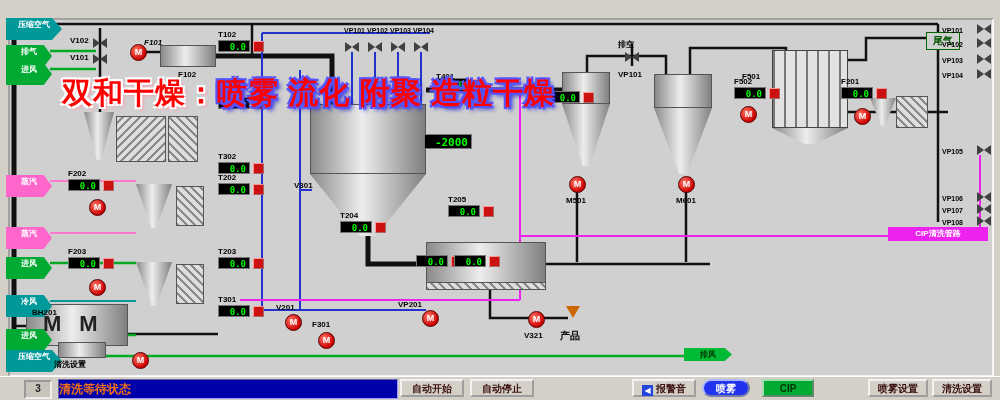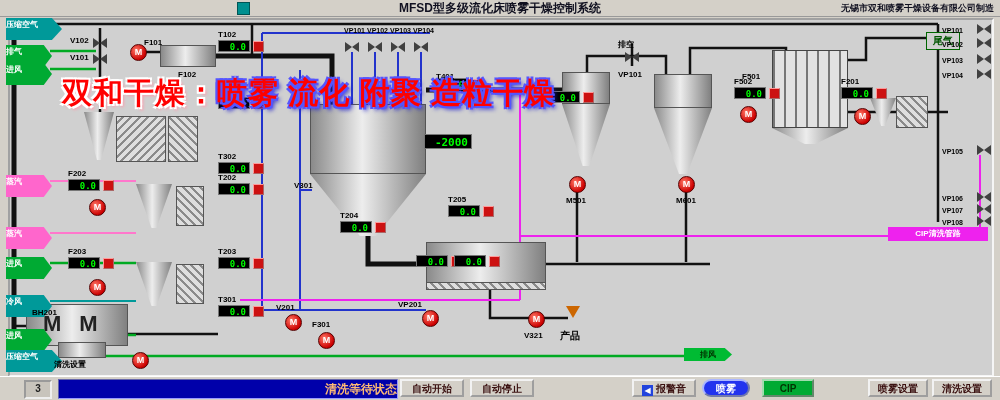--- a/index.html
+++ b/index.html
@@ -11,21 +11,21 @@
   #titlebar .mfr{position:absolute;right:6px;top:3px;font:bold 9px/11px "Liberation Sans","DejaVu Sans",sans-serif;color:#101020;}
   #titlebar .chip{position:absolute;left:237px;top:2px;width:11px;height:11px;background:#009090;border:1px solid #055;}
   
   #frame{position:absolute;left:8px;top:18px;width:982px;height:355px;border:2px inset #f5f5f5;background:#d0d0d0;z-index:1;}
   #pipes{position:absolute;left:0;top:0;z-index:10;}
   
   .wm{position:absolute;left:62px;top:76px;z-index:60;font:bold 30px/1.1 "Liberation Sans","DejaVu Sans",sans-serif;white-space:nowrap;pointer-events:none;letter-spacing:1px;}
   .wm-a{color:#f00;text-shadow:-2px -2px 0 #fff,2px -2px 0 #fff,-2px 2px 0 #fff,2px 2px 0 #fff,3px 3px 3px #f9a;}
   .wm-b{color:#f00;text-shadow:-2px -2px 0 #55f,2px -2px 0 #55f,-2px 2px 0 #55f,2px 2px 0 #55f,3px 3px 4px #22c;}
   
-  .src{position:absolute;height:22px;color:#fff;font:bold 8px/13px "Liberation Sans","DejaVu Sans",sans-serif;text-align:left;
+  .src{position:absolute;height:22px;color:#fff;font:bold 8px/13px "Liberation Sans","DejaVu Sans",sans-serif;text-align:center;
     clip-path:polygon(0 0,82% 0,100% 50%,82% 100%,0 100%);z-index:20;}
   .disp{position:absolute;width:32px;height:12px;background:#000;border:1px solid #777;color:#00ff00;
     font:bold 9px/12px "DejaVu Sans Mono","Liberation Mono",monospace;text-align:right;padding-right:3px;box-sizing:border-box;z-index:30;}
   .dbtn{position:absolute;width:9px;height:9px;background:#cc1111;border:1px outset #f99;z-index:30;}
   .tag{position:absolute;font:bold 8px/9px "Liberation Sans","DejaVu Sans",sans-serif;color:#000;z-index:31;white-space:nowrap;}
   .tiny{font-size:7px;}
   .pump{position:absolute;width:15px;height:15px;border-radius:50%;background:radial-gradient(circle at 35% 35%,#ff7766,#cc0000 70%);
     border:1px solid #550000;color:#fff;font:bold 9px/15px "Liberation Sans","DejaVu Sans",sans-serif;text-align:center;z-index:26;}
   .valve{position:absolute;width:14px;height:10px;z-index:25;}
   .valve:before,.valve:after{content:"";position:absolute;top:0;width:0;height:0;border-top:5px solid transparent;border-bottom:5px solid transparent;}
@@ -50,21 +50,21 @@
   .exhaust{position:absolute;left:684px;top:348px;width:48px;height:13px;background:#00bb33;color:#003300;
     font:bold 8px/13px "Liberation Sans","DejaVu Sans",sans-serif;text-align:center;z-index:31;clip-path:polygon(0 0,85% 0,100% 50%,85% 100%,0 100%);}
   .parrow{position:absolute;left:566px;top:306px;width:0;height:0;border-left:7px solid transparent;border-right:7px solid transparent;
     border-top:12px solid #cc6600;z-index:26;}
   .bh-m{letter-spacing:18px;font:bold 22px/38px "Liberation Sans","DejaVu Sans",sans-serif;color:#222;padding-left:16px;display:block;}
   
   #statusbar{position:absolute;left:0;top:376px;width:1000px;height:24px;background:#d4d0c8;border-top:1px solid #fff;z-index:40;}
   .counter{position:absolute;left:24px;top:3px;width:24px;height:15px;border:2px inset #eee;background:#c8c4bc;
     font:bold 10px/13px "Liberation Sans","DejaVu Sans",sans-serif;text-align:center;color:#222;}
   .statstrip{position:absolute;left:58px;top:2px;width:338px;height:18px;background:#0000aa;border:1px inset #99f;
-    color:#fdba74;font:bold 12px/18px "Liberation Sans","DejaVu Sans",sans-serif;text-align:right;}
+    color:#f97316;font:bold 12px/18px "Liberation Sans","DejaVu Sans",sans-serif;text-align:left;}
   .sbtn{position:absolute;top:2px;height:18px;border:2px outset #f2f2f2;background:#d4d0c8;color:#222;
     font:bold 10px/15px "Liberation Sans","DejaVu Sans",sans-serif;text-align:center;cursor:pointer;box-sizing:border-box;white-space:nowrap;}
   .sbtn.gray{color:#3a1010;}
   .sbtn.blue{background:#2233ee;color:#fff;border-color:#aab6ff;}
   .sbtn.green{background:#00aa33;color:#003300;border-color:#9fdcae;}
   .spk{display:inline-block;background:#2244dd;color:#fff;font-size:8px;line-height:11px;width:11px;height:11px;margin-right:3px;vertical-align:-1px;}
 </style>
 </head>
 <body>
 
@@ -163,25 +163,20 @@
   <div class="parrow"></div>
   <div class="tag" style="left:54px;top:360px;">清洗设置</div>
   <div class="tag" style="left:32px;top:308px;">BH201</div>
   <div class="cipline">CIP清洗管路</div>
   <div class="exhaust">排风</div>
 
   <div class="wm">
     <span class="wm-a">双和干燥：</span><span class="wm-b">喷雾 流化 附聚 造粒干燥</span>
   </div>
 
-  <div id="titlebar">
-    <span class="chip"></span>
-    <div class="ttl">MFSD型多级流化床喷雾干燥控制系统</div>
-    <div class="mfr">无锡市双和喷雾干燥设备有限公司制造</div>
-  </div>
 
   <div id="statusbar">
     <div class="counter">3</div>
     <div class="statstrip">清洗等待状态</div>
   <div class="sbtn gray" style="left: 400px; width: 64px;"><span>自动开始</span></div>
       <div class="sbtn gray" style="left: 470px; width: 64px;"><span>自动停止</span></div>
       <div class="sbtn gray" style="left: 632px; width: 64px;"><span class="spk">◀</span><span>报警音</span></div>
       <div class="sbtn blue" style="left: 702px; width: 48px; border-radius: 9px;"><span>喷雾</span></div>
       <div class="sbtn green" style="left: 762px; width: 52px;"><span>CIP</span></div>
       <div class="sbtn gray" style="left: 868px; width: 60px;"><span>喷雾设置</span></div>
@@ -237,21 +232,21 @@
     <div class="disp" style="left: 841px; top: 87px;">0.0</div>
     <div class="dbtn" style="left: 876px; top: 88px;"></div>
     <div class="disp" style="left: 416px; top: 255px;">0.0</div>
     <div class="dbtn" style="left: 451px; top: 256px;"></div>
     <div class="disp" style="left: 454px; top: 255px;">0.0</div>
     <div class="dbtn" style="left: 489px; top: 256px;"></div>
     <div class="disp" style="left: 548px; top: 91px;">0.0</div>
     <div class="dbtn" style="left: 583px; top: 92px;"></div>
     <div class="tag" style="left: 70px; top: 36px;">V102</div>
     <div class="tag" style="left: 70px; top: 53px;">V101</div>
-    <div class="tag" style="left: 144px; top: 38px;">F101</div>
+    <div class="tag" style="left: 144px; top: 38px; font-style: italic;">F101</div>
     <div class="tag" style="left: 178px; top: 70px;">F102</div>
     <div class="tag" style="left: 294px; top: 181px;">V301</div>
     <div class="tag" style="left: 276px; top: 303px;">V201</div>
     <div class="tag" style="left: 312px; top: 320px;">F301</div>
     <div class="tag" style="left: 566px; top: 196px;">M501</div>
     <div class="tag" style="left: 676px; top: 196px;">M601</div>
     <div class="tag" style="left: 398px; top: 300px;">VP201</div>
     <div class="tag" style="left: 524px; top: 331px;">V321</div>
     <div class="tag" style="left: 742px; top: 72px;">F501</div>
     <div class="tag" style="left: 618px; top: 70px;">VP101</div>

